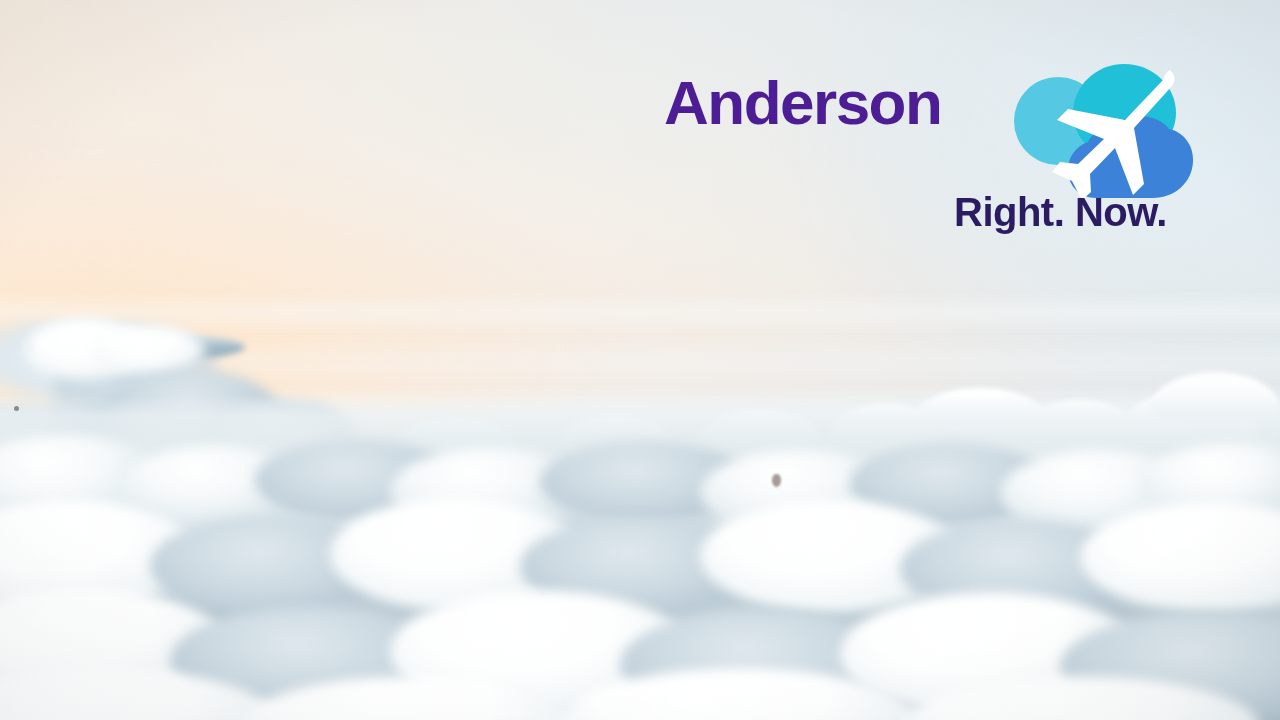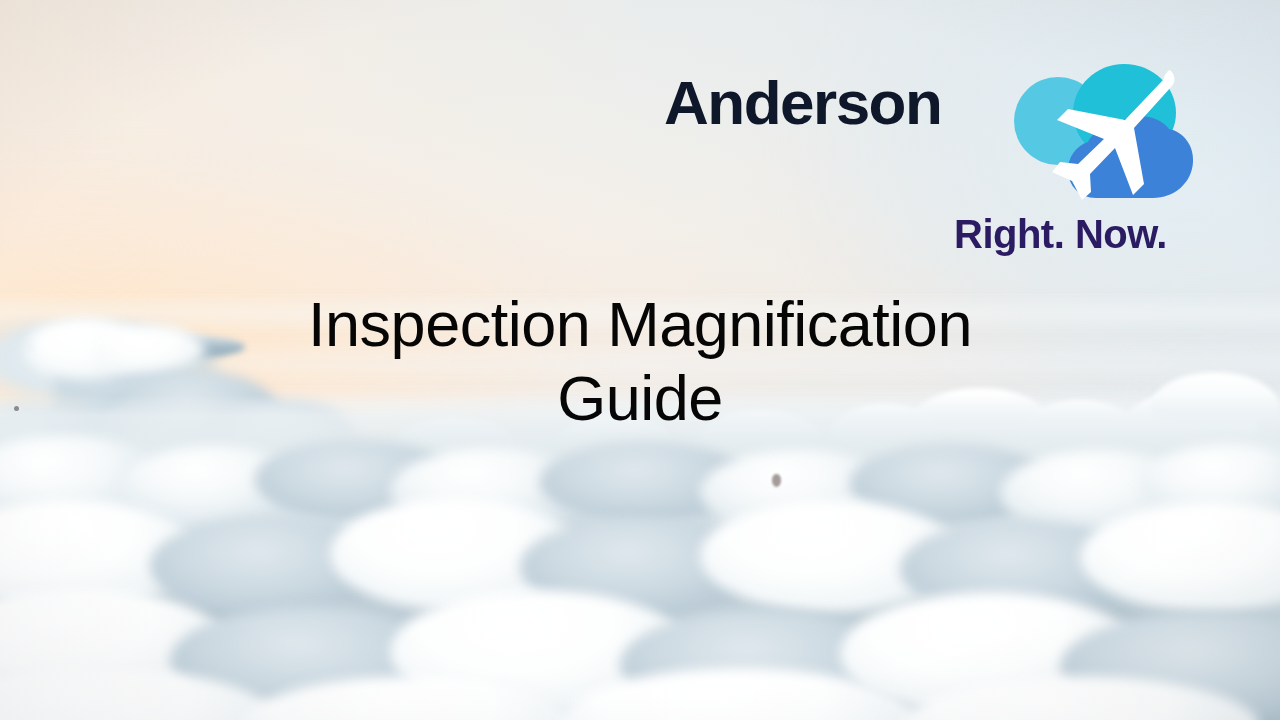--- a/index.html
+++ b/index.html
@@ -188,21 +188,21 @@
   }
   .logo-wordmark {
     position: absolute;
     left: 0px;
     top: 12px;
     width: 372px;
   }
   .brand-name {
     font-size: 62px;
     font-weight: 700;
-    color: #0f172a;
+    color: #4c1d95;
     letter-spacing: -1.5px;
     line-height: 0.92;
     white-space: nowrap;
   }
   .brand-sub {
     font-size: 45px;
     font-weight: 700;
     color: #5ac6e8;
     letter-spacing: 0.5px;
     line-height: 1.0;
@@ -211,21 +211,20 @@
   }
   .brand-tag {
     position: absolute;
     left: 290px;
     top: 128px;
     font-size: 40px;
     font-weight: 700;
     color: #2b1b63;
     letter-spacing: -0.5px;
     white-space: nowrap;
-    margin-top: 22px;
   }
 
   
   .title {
     position: absolute;
     left: 0; right: 0;
     top: 288px;
     text-align: center;
     font-size: 63px;
     line-height: 1.17;
@@ -339,17 +338,16 @@
     </svg>
 
     <div class="logo-wordmark">
       <div class="brand-name">Anderson</div>
     </div>
 
     <div class="brand-tag">Right. Now.</div>
   </div>
 
   <div class="title">
-    <span>Inspection Magnification</span><br>
-    <span>Guide</span>
+    <br>
   </div>
 
 </div>
 
 </body></html>

